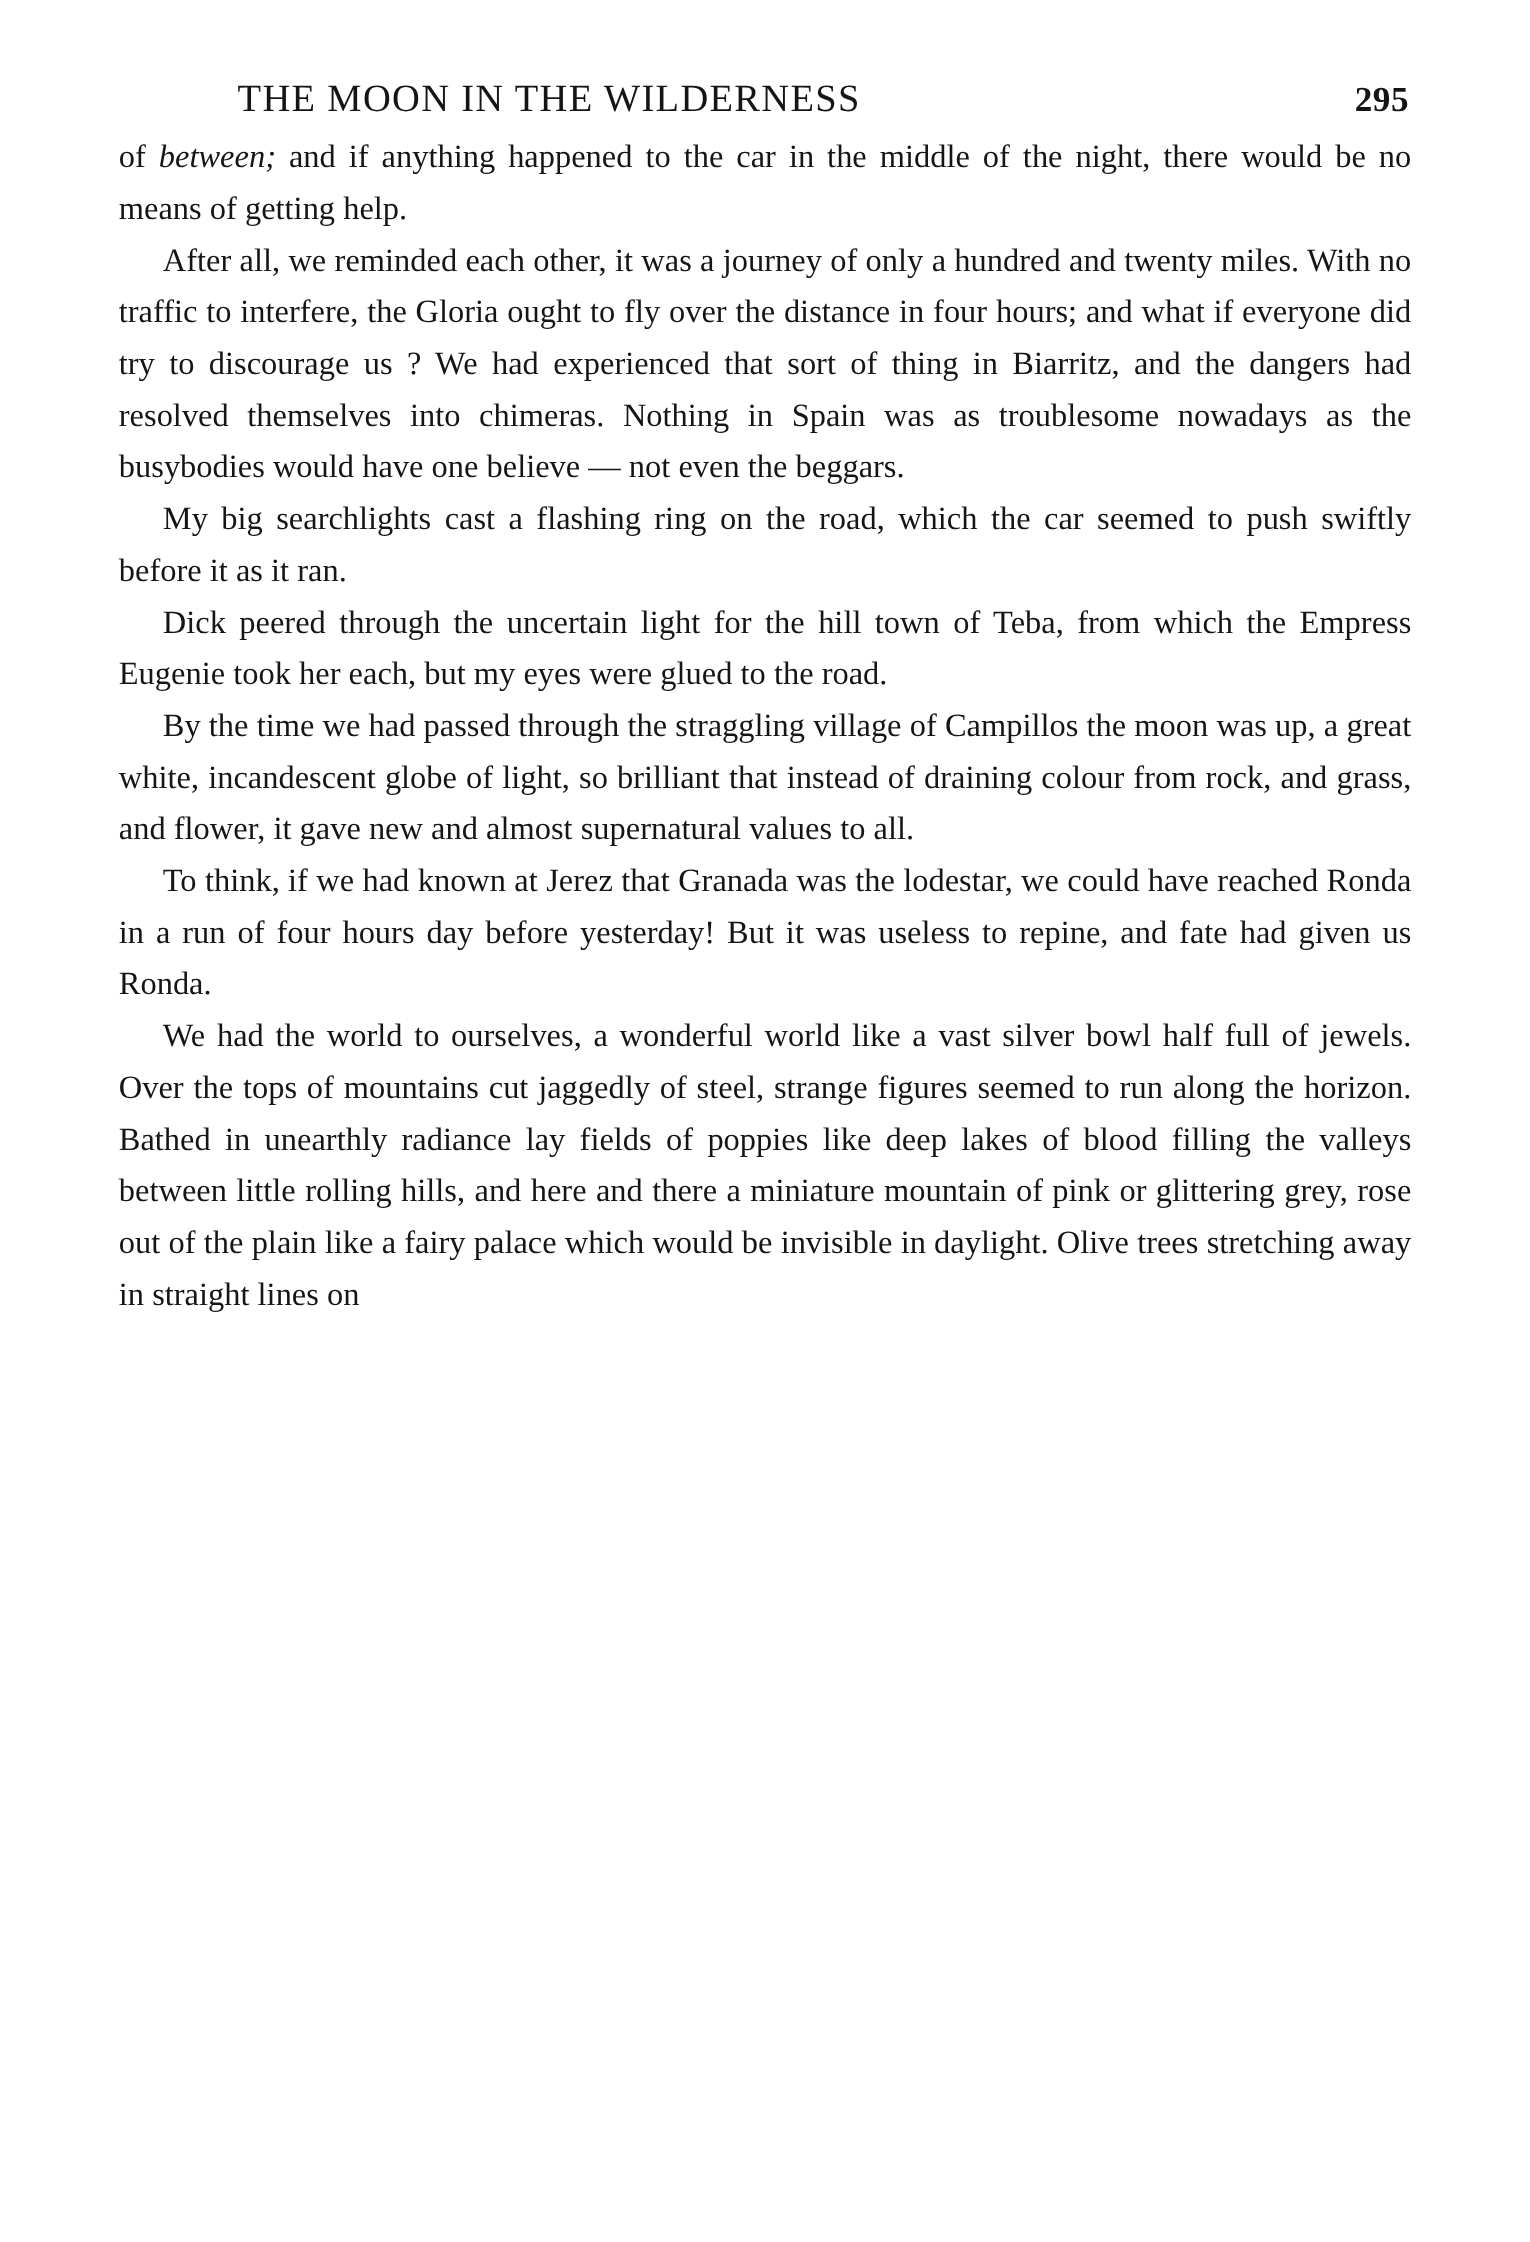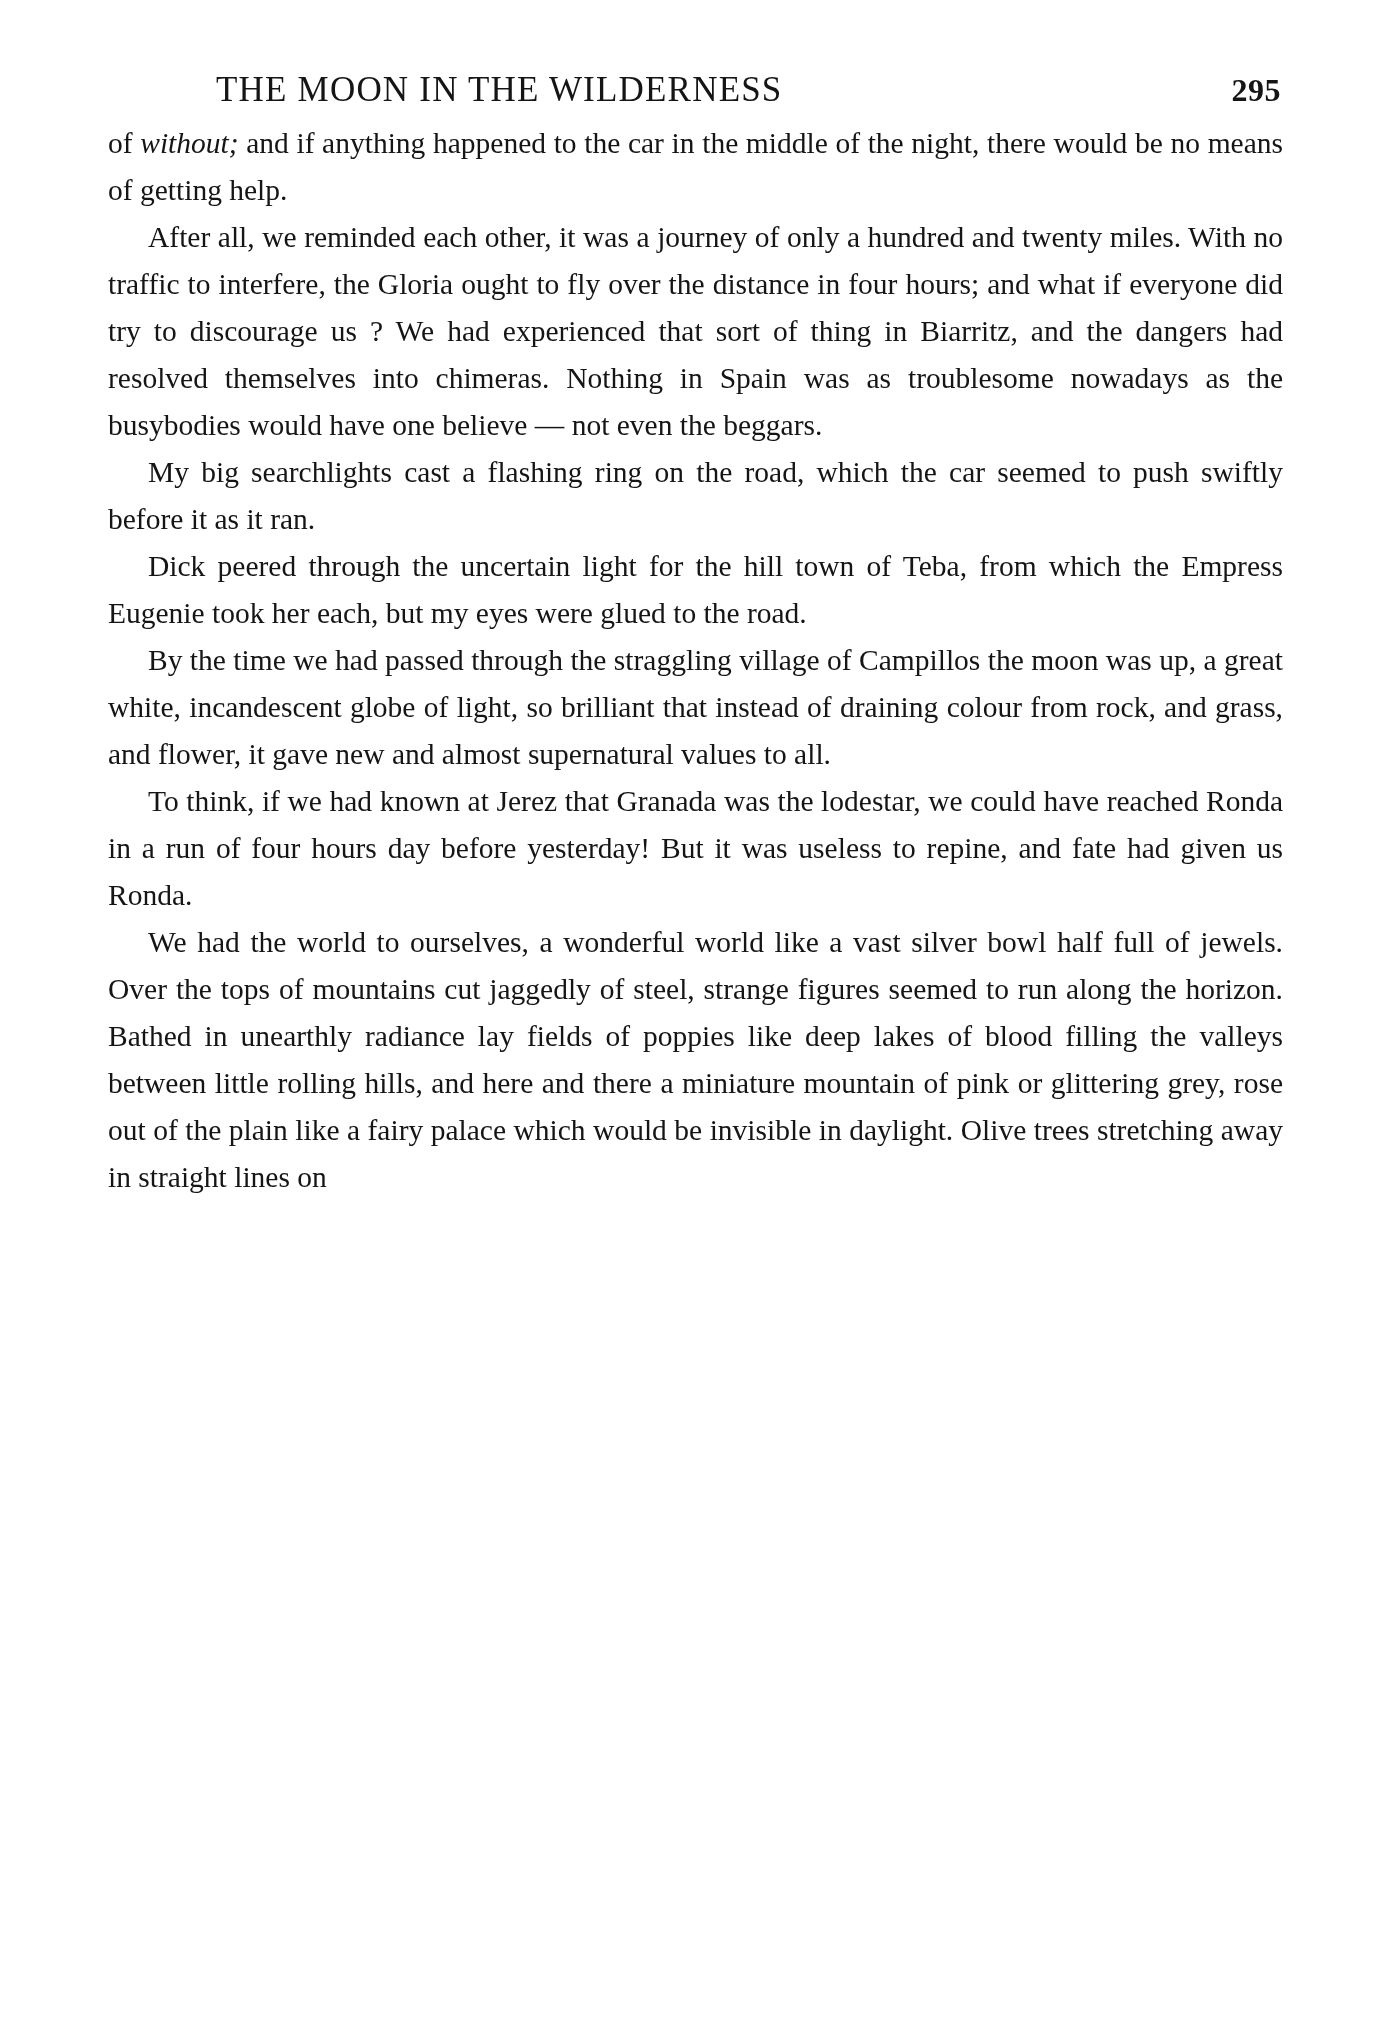--- a/index.html
+++ b/index.html
@@ -61,21 +61,21 @@
 <body>
 
 <div class="page">
 
   <div class="header">
     <span class="header-title">THE MOON IN THE WILDERNESS</span>
     <span class="header-folio">295</span>
   </div>
 
   <div class="body-text" id="body">
-      <p class="no-indent"><span>of </span><em>without;</em><span> and if anything happened to the car in the middle of the night, there would be no means of getting help.</span></p>
+      <p class="no-indent"><span>of </span><em>between;</em><span> and if anything happened to the car in the middle of the night, there would be no means of getting help.</span></p>
       <p><span>After all, we reminded each other, it was a journey of only a hundred and twenty miles. With no traffic to interfere, the Gloria ought to fly over the distance in four hours; and what if everyone did try to discourage us ? We had experienced that sort of thing in Biarritz, and the dangers had resolved themselves into chimeras. Nothing in Spain was as troublesome nowadays as the busybodies would have one believe — not even the beggars.</span></p>
       <p><span>My big searchlights cast a flashing ring on the road, which the car seemed to push swiftly before it as it ran.</span></p>
       <p><span>Dick peered through the uncertain light for the hill town of Teba, from which the Empress Eugenie took her each, but my eyes were glued to the road.</span></p>
       <p><span>By the time we had passed through the straggling village of Campillos the moon was up, a great white, incandescent globe of light, so brilliant that instead of draining colour from rock, and grass, and flower, it gave new and almost supernatural values to all.</span></p>
       <p><span>To think, if we had known at Jerez that Granada was the lodestar, we could have reached Ronda in a run of four hours day before yesterday! But it was useless to repine, and fate had given us Ronda.</span></p>
       <p><span>We had the world to ourselves, a wonderful world like a vast silver bowl half full of jewels. Over the tops of mountains cut jaggedly of steel, strange figures seemed to run along the horizon. Bathed in unearthly radiance lay fields of poppies like deep lakes of blood filling the valleys between little rolling hills, and here and there a miniature mountain of pink or glittering grey, rose out of the plain like a fairy palace which would be invisible in daylight. Olive trees stretching away in straight lines on</span></p>
     </div>
 
 </div>
 

